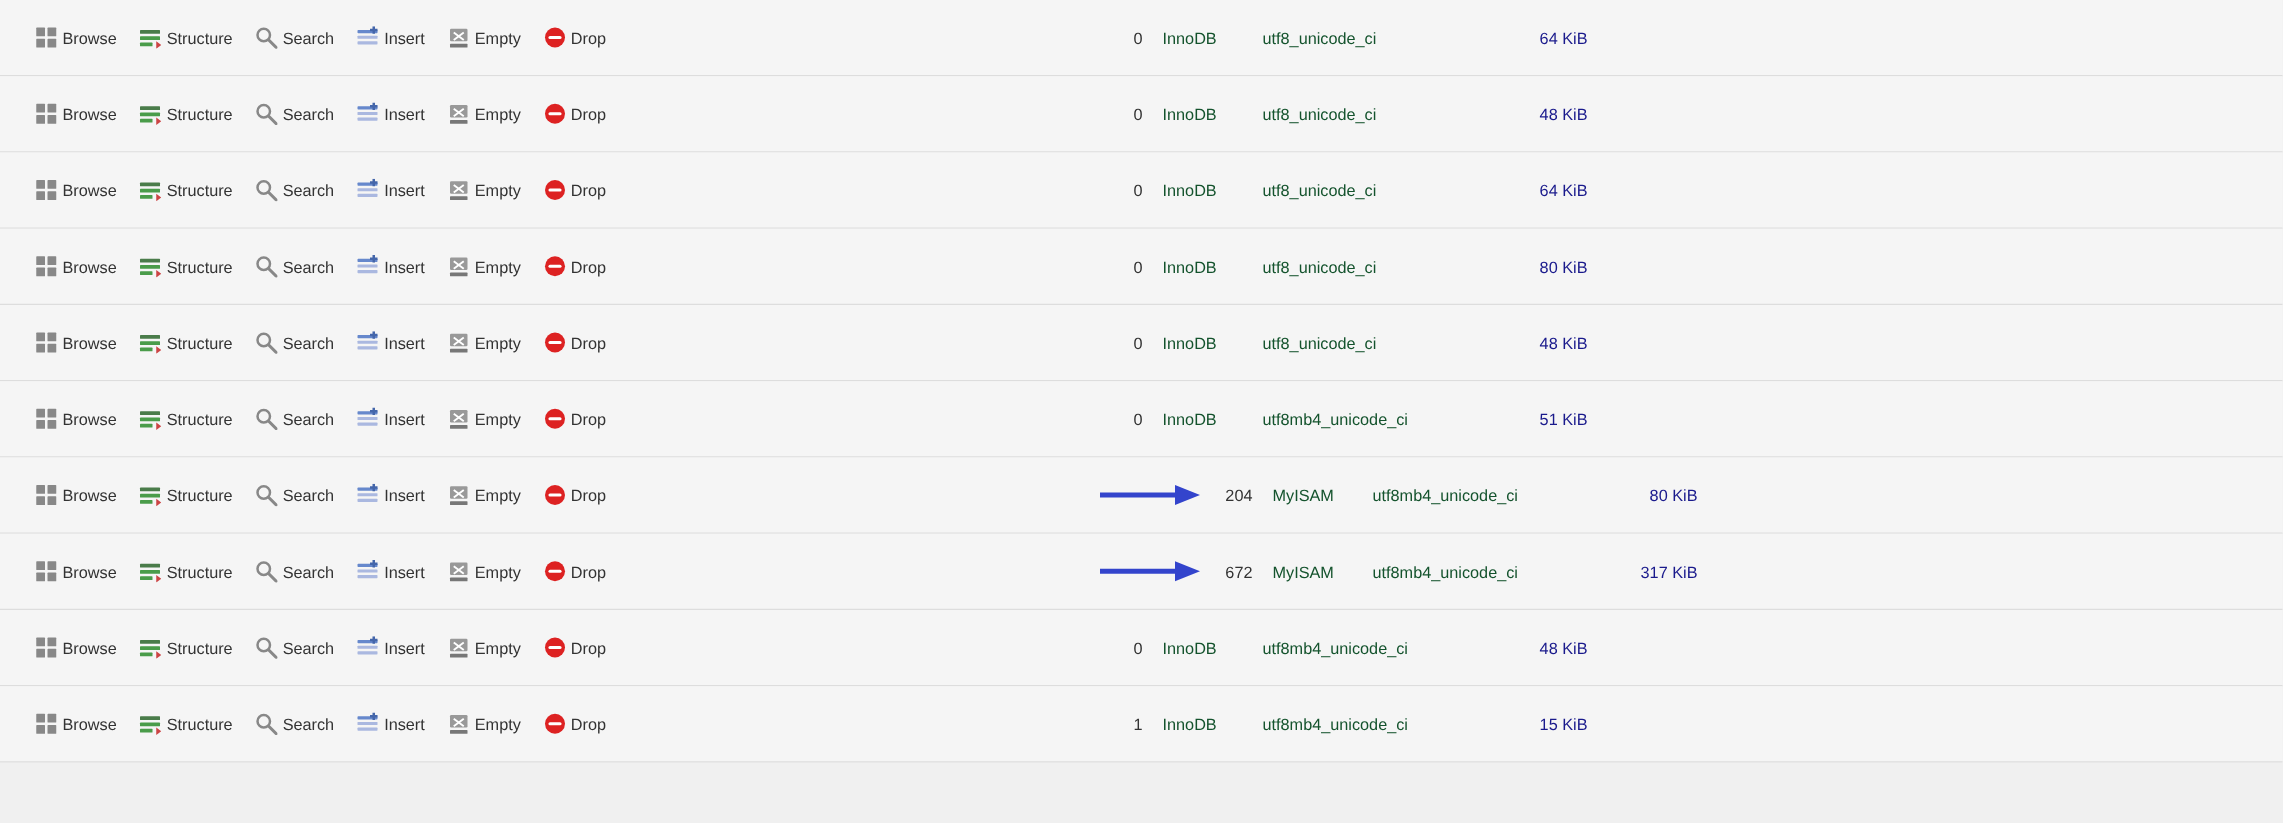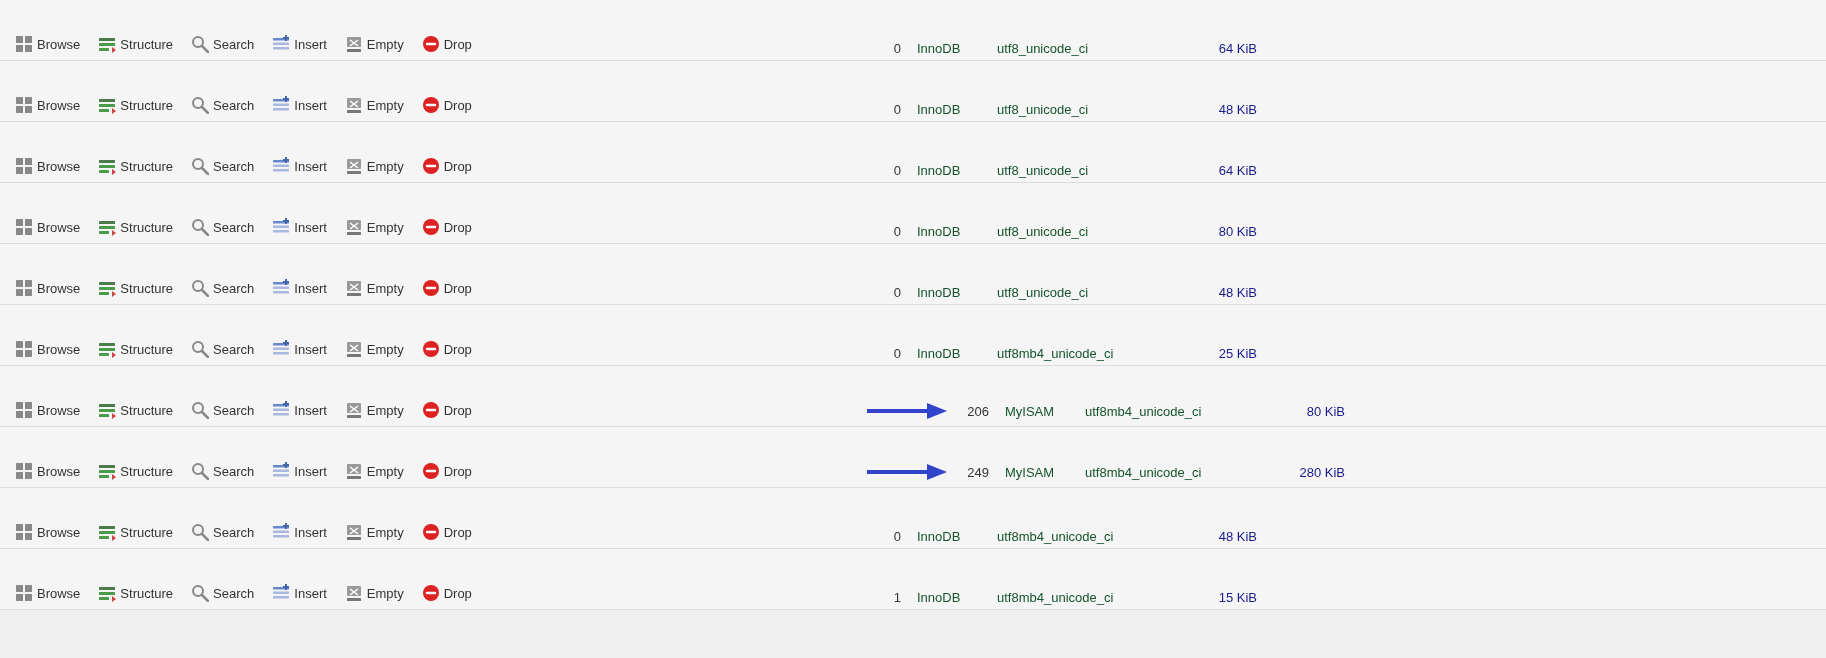--- a/index.html
+++ b/index.html
@@ -7,22 +7,22 @@
       font-family: Arial, sans-serif;
       font-size: 13px;
       background: #f0f0f0;
       width: 1826px;
     }
     .table-container {
       width: 100%;
     }
     .db-row {
       display: flex;
-      align-items: flex-end;
-      padding: 4px 7px;
+      align-items: center;
+      padding: 4px 20px;
       border-bottom: 1px solid #ddd;
       min-height: 61px;
     }
     .db-row:nth-child(odd) {
       background-color: #f5f5f5;
     }
     .db-row:nth-child(even) {
       background-color: #e8e8e8;
     }
     .actions {
@@ -455,21 +455,21 @@
         <circle cx="9" cy="9" r="8" fill="#dd2222"></circle>
         <line x1="5" y1="9" x2="13" y2="9" stroke="white" stroke-width="2.5" stroke-linecap="round"></line>
       </svg></span>
             <span>Drop</span>
           </span>
         </div>
         <div class="stats">
           <span class="stat-rows">0</span>
           <span class="stat-engine">InnoDB</span>
           <span class="stat-collation">utf8mb4_unicode_ci</span>
-          <span class="stat-size">25 KiB</span>
+          <span class="stat-size">51 KiB</span>
         </div>
       </div>
     </div>
     <div style="position: relative;">
       <div class="db-row">
         <div class="actions">
           <span class="action-btn">
             <span class="icon"><svg width="18" height="18" viewBox="0 0 18 18" fill="none" xmlns="http://www.w3.org/2000/svg">
         <rect x="1" y="1" width="7" height="7" fill="#888" rx="0.5"></rect>
         <rect x="10" y="1" width="7" height="7" fill="#888" rx="0.5"></rect>
@@ -521,21 +521,21 @@
             <span>Drop</span>
           </span>
         </div>
         <div class="stats">
           <span style="display: inline-flex; align-items: center; margin-right: 8px;">
             <svg width="80" height="22" viewBox="0 0 80 22">
               <line x1="0" y1="11" x2="62" y2="11" stroke="#3344cc" stroke-width="4"></line>
               <polygon points="60,3 80,11 60,19" fill="#3344cc"></polygon>
             </svg>
           </span>
-          <span class="stat-rows">206</span>
+          <span class="stat-rows">204</span>
           <span class="stat-engine">MyISAM</span>
           <span class="stat-collation">utf8mb4_unicode_ci</span>
           <span class="stat-size">80 KiB</span>
         </div>
       </div>
     </div>
     <div style="position: relative;">
       <div class="db-row">
         <div class="actions">
           <span class="action-btn">
@@ -590,24 +590,24 @@
             <span>Drop</span>
           </span>
         </div>
         <div class="stats">
           <span style="display: inline-flex; align-items: center; margin-right: 8px;">
             <svg width="80" height="22" viewBox="0 0 80 22">
               <line x1="0" y1="11" x2="62" y2="11" stroke="#3344cc" stroke-width="4"></line>
               <polygon points="60,3 80,11 60,19" fill="#3344cc"></polygon>
             </svg>
           </span>
-          <span class="stat-rows">249</span>
+          <span class="stat-rows">672</span>
           <span class="stat-engine">MyISAM</span>
           <span class="stat-collation">utf8mb4_unicode_ci</span>
-          <span class="stat-size">280 KiB</span>
+          <span class="stat-size">317 KiB</span>
         </div>
       </div>
     </div>
     <div style="position: relative;">
       <div class="db-row">
         <div class="actions">
           <span class="action-btn">
             <span class="icon"><svg width="18" height="18" viewBox="0 0 18 18" fill="none" xmlns="http://www.w3.org/2000/svg">
         <rect x="1" y="1" width="7" height="7" fill="#888" rx="0.5"></rect>
         <rect x="10" y="1" width="7" height="7" fill="#888" rx="0.5"></rect>

